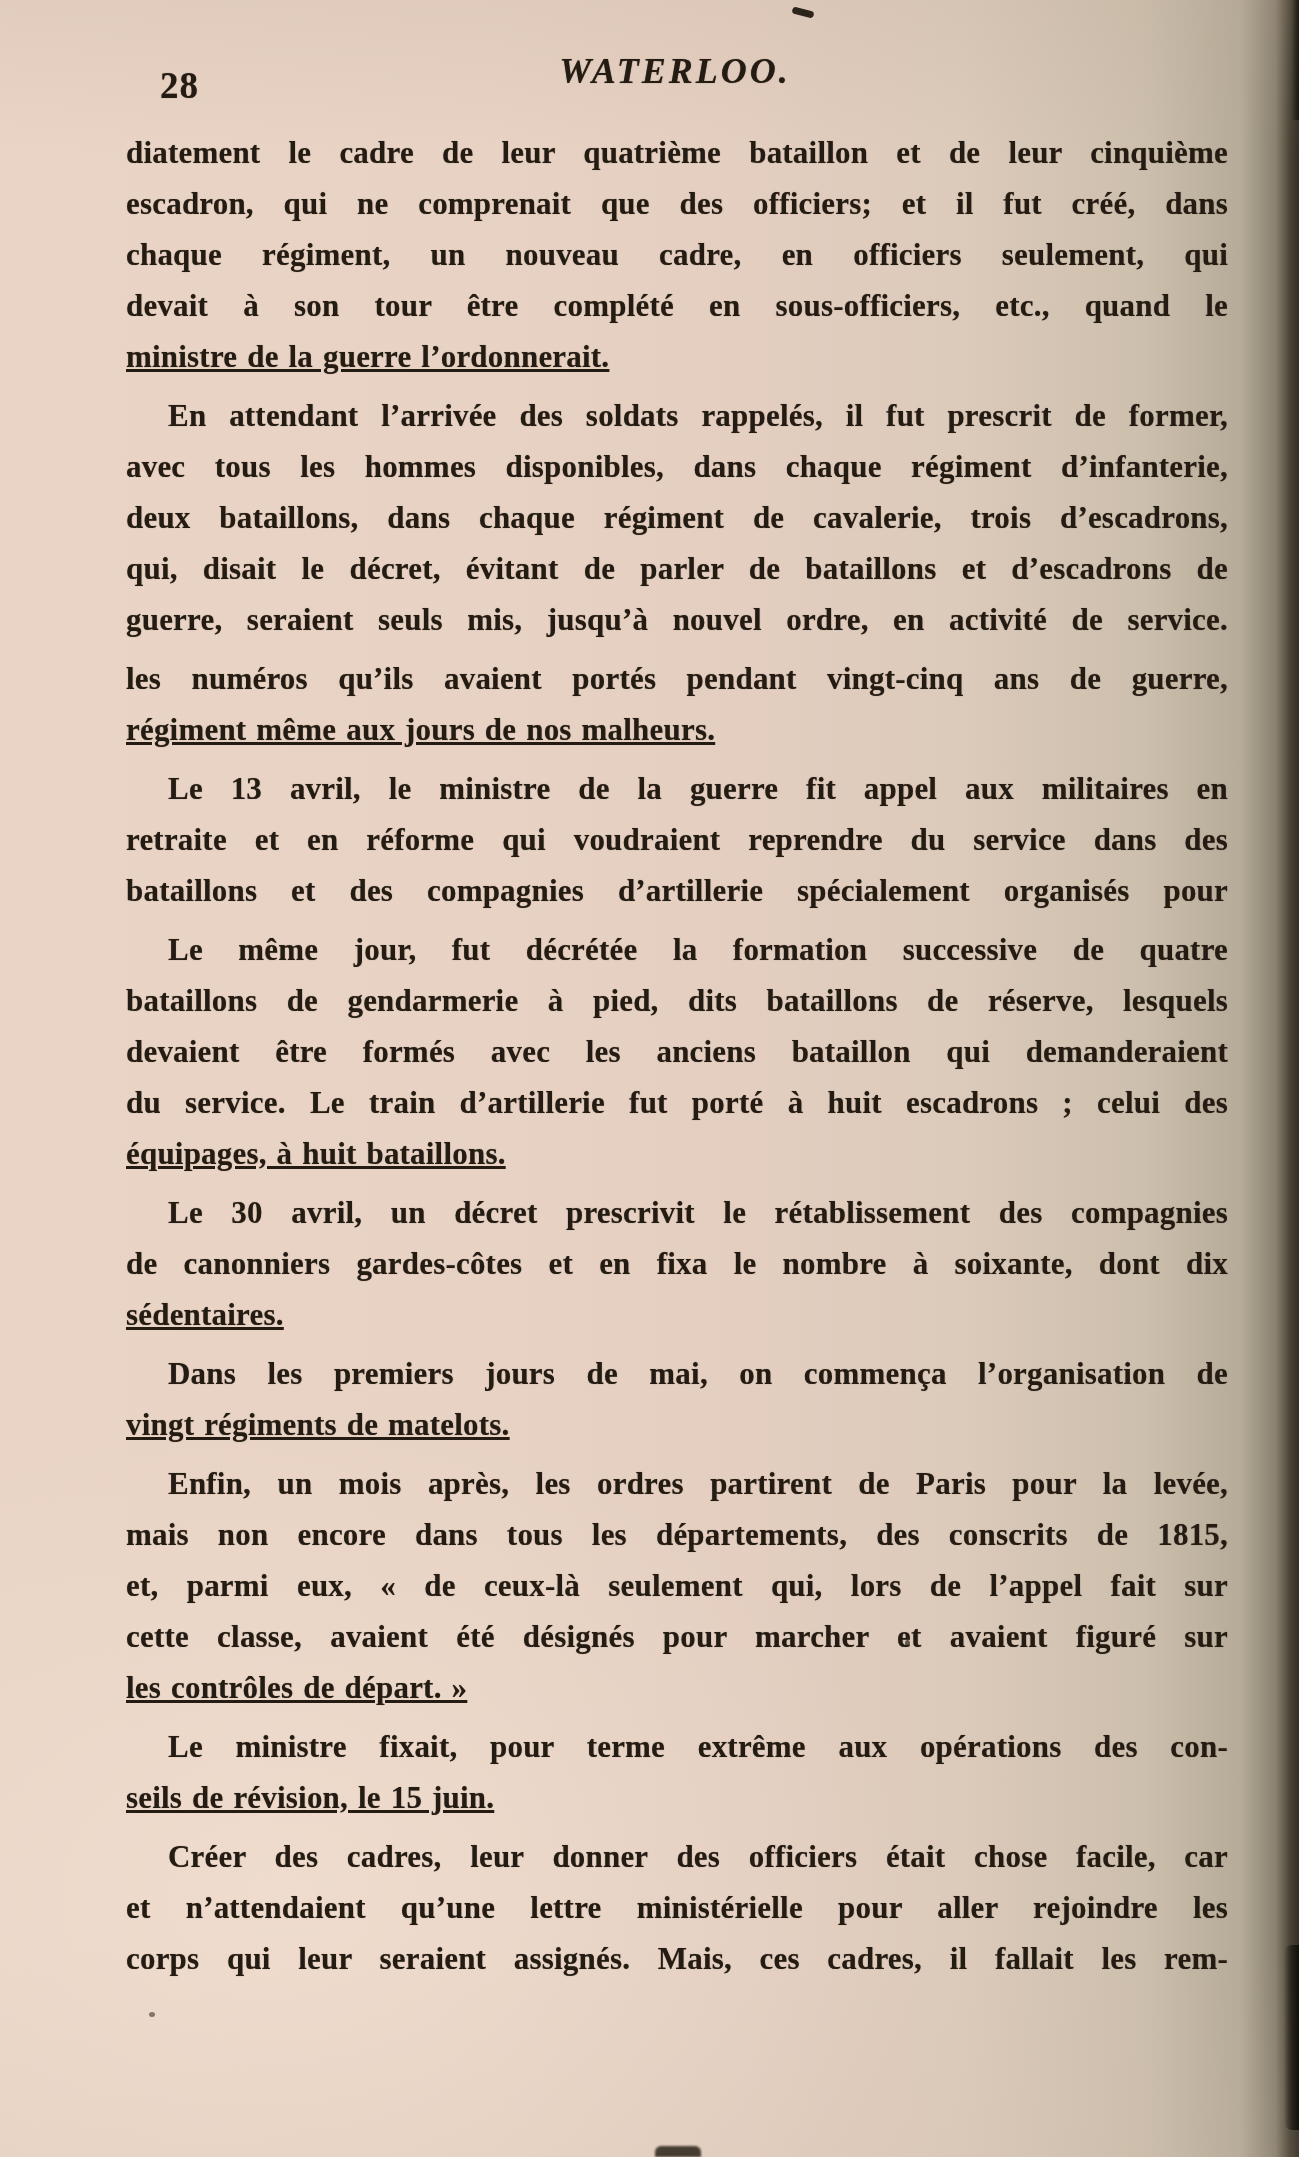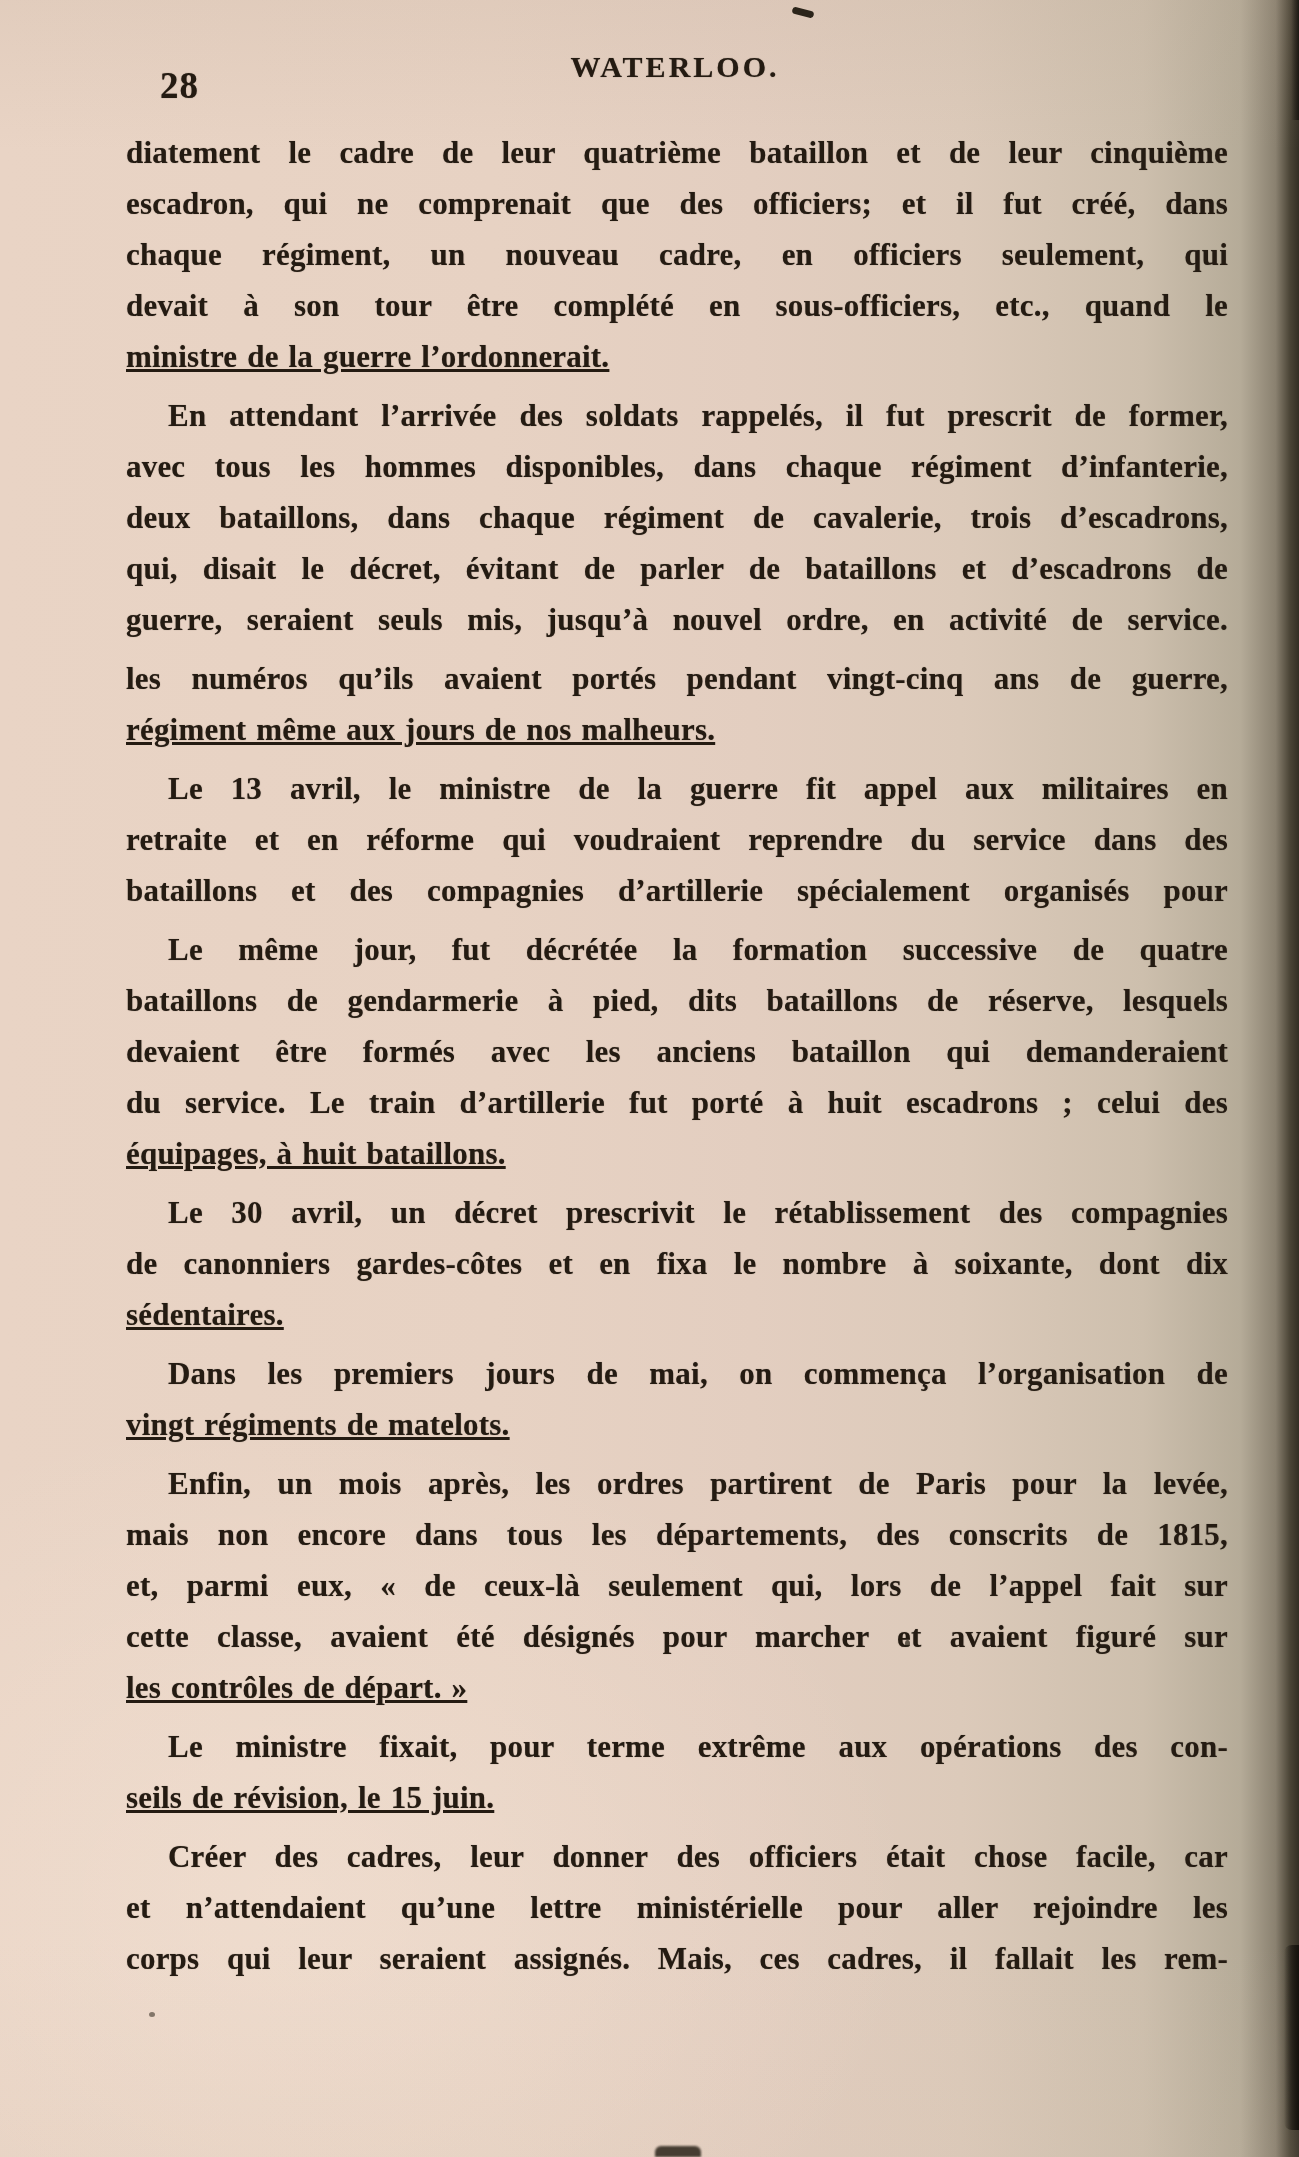--- a/index.html
+++ b/index.html
@@ -30,24 +30,25 @@
     letter-spacing: 1px;
     text-shadow: 0 0 1px rgba(36,27,18,0.55);
     margin-top: 12px;
   }
   .page-title {
     position: absolute;
     left: 540px;
     top: 50px;
     width: 270px;
     text-align: center;
-    font-size: 30px;
+    font-size: 36px;
     font-weight: 700;
     letter-spacing: 3px;
     text-shadow: 0 0 1px rgba(36,27,18,0.55);
+    font-style: italic;
   }
   .text-block {
     position: absolute;
     left: 118px;
     top: 119px;
     width: 1118px;
   }
   .paragraph { margin: 8px; padding: 0; }
   .line {
     height: 51px;

